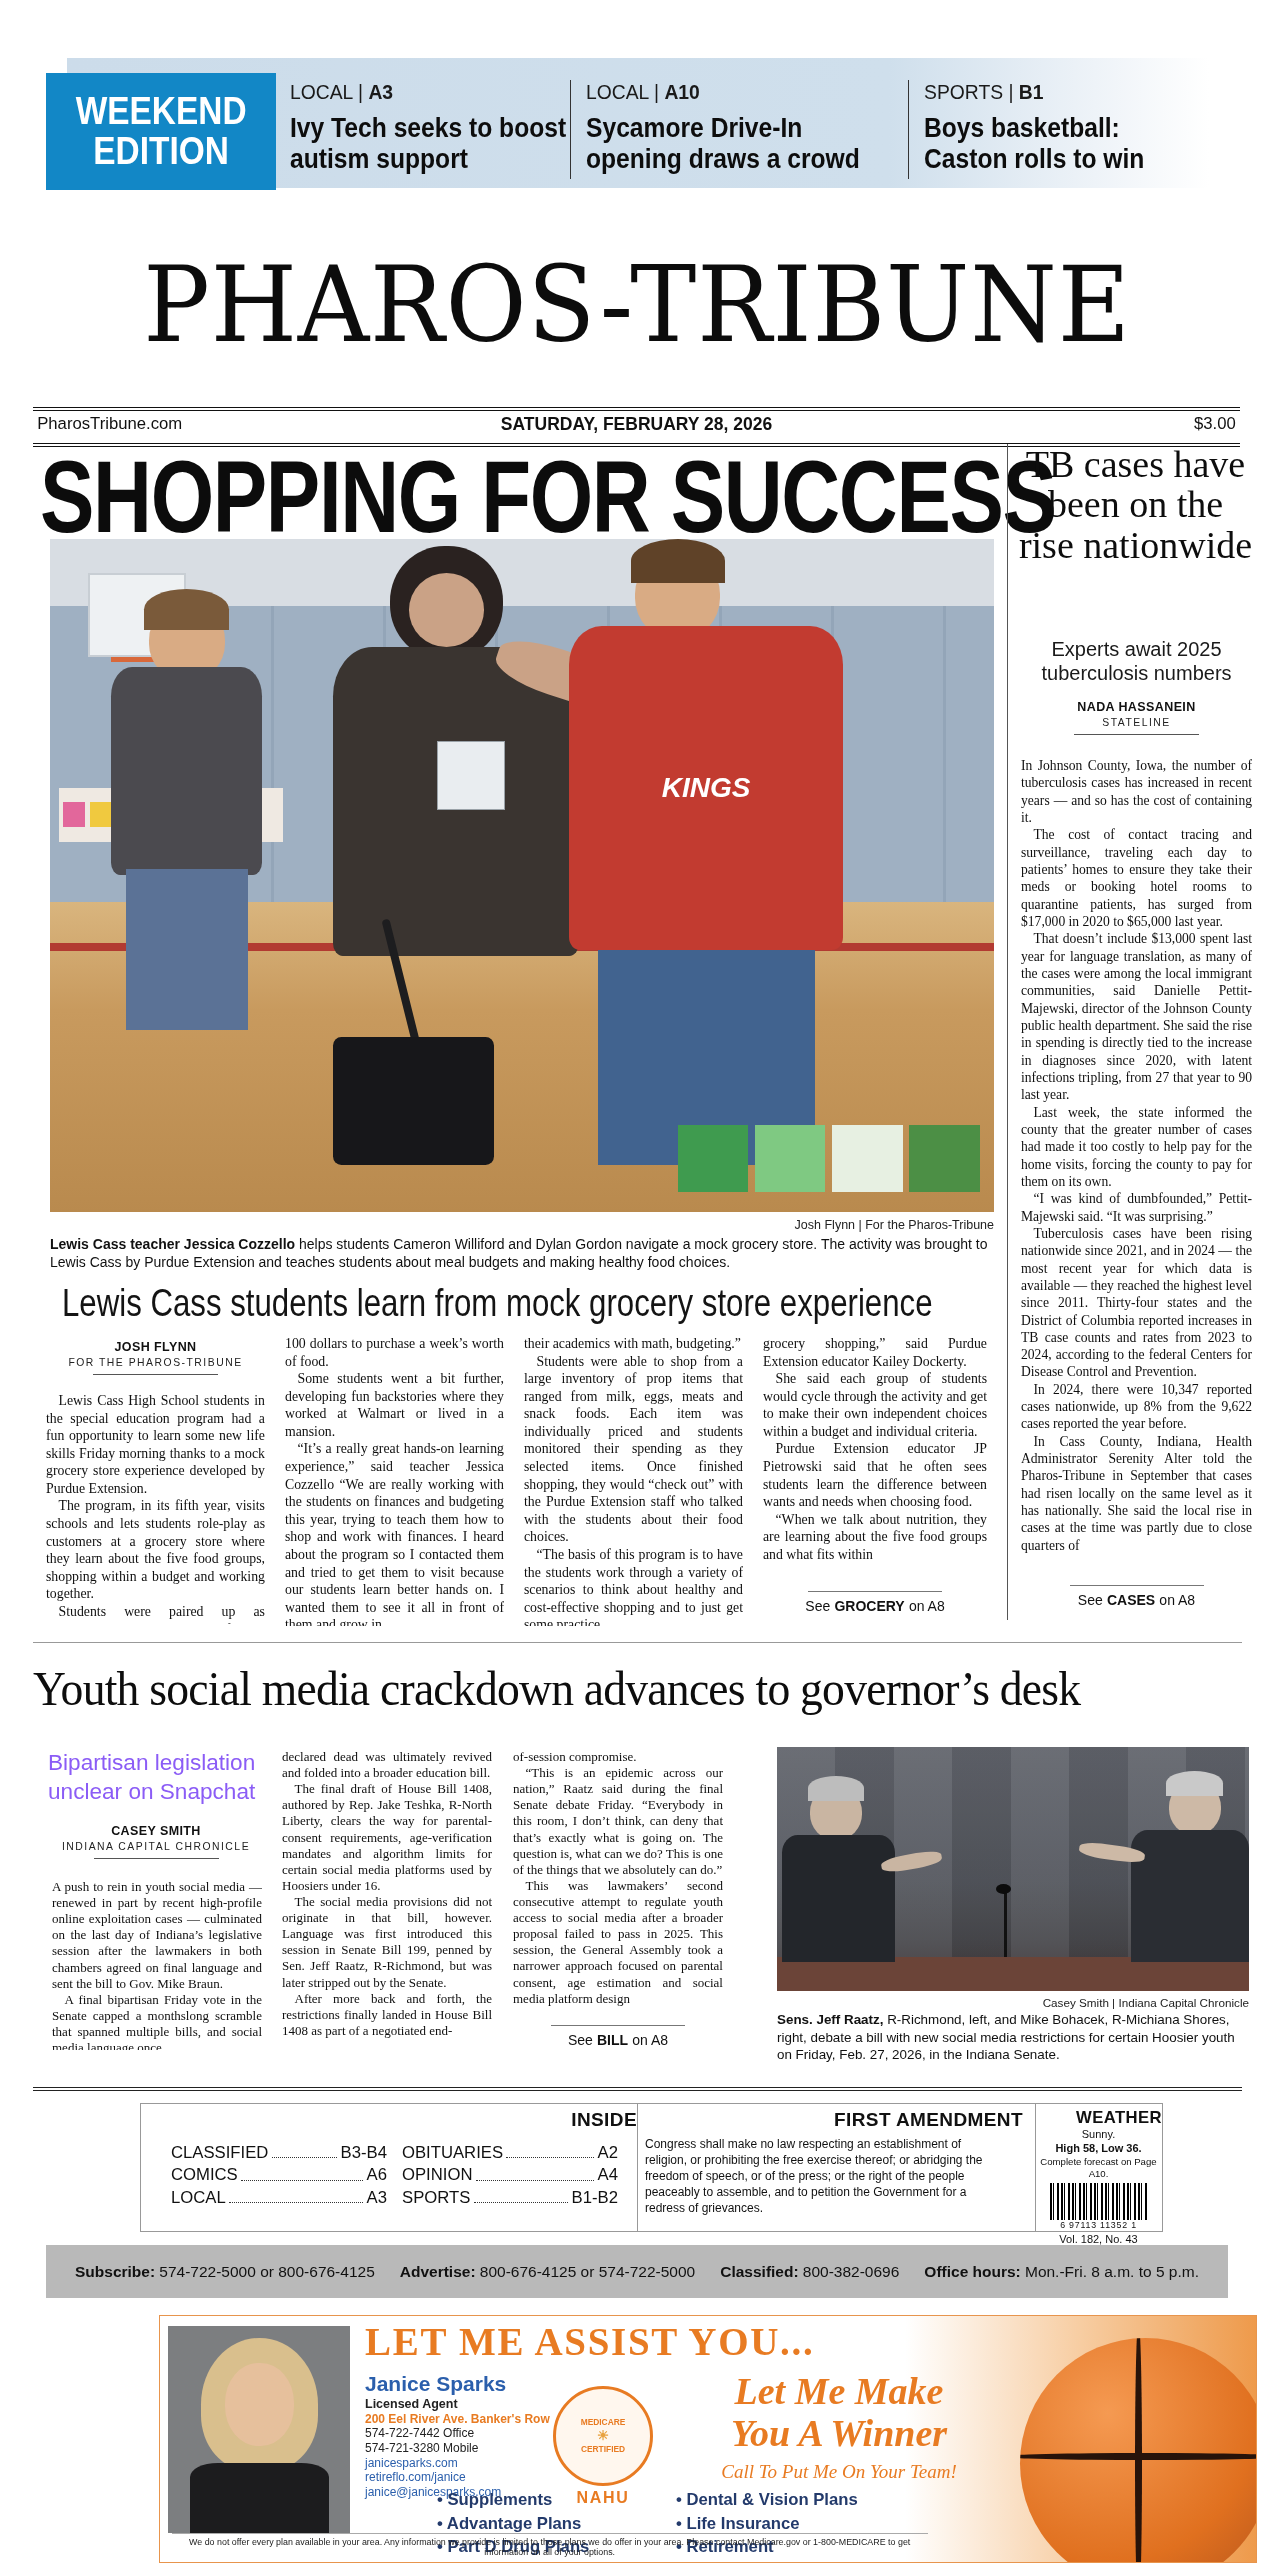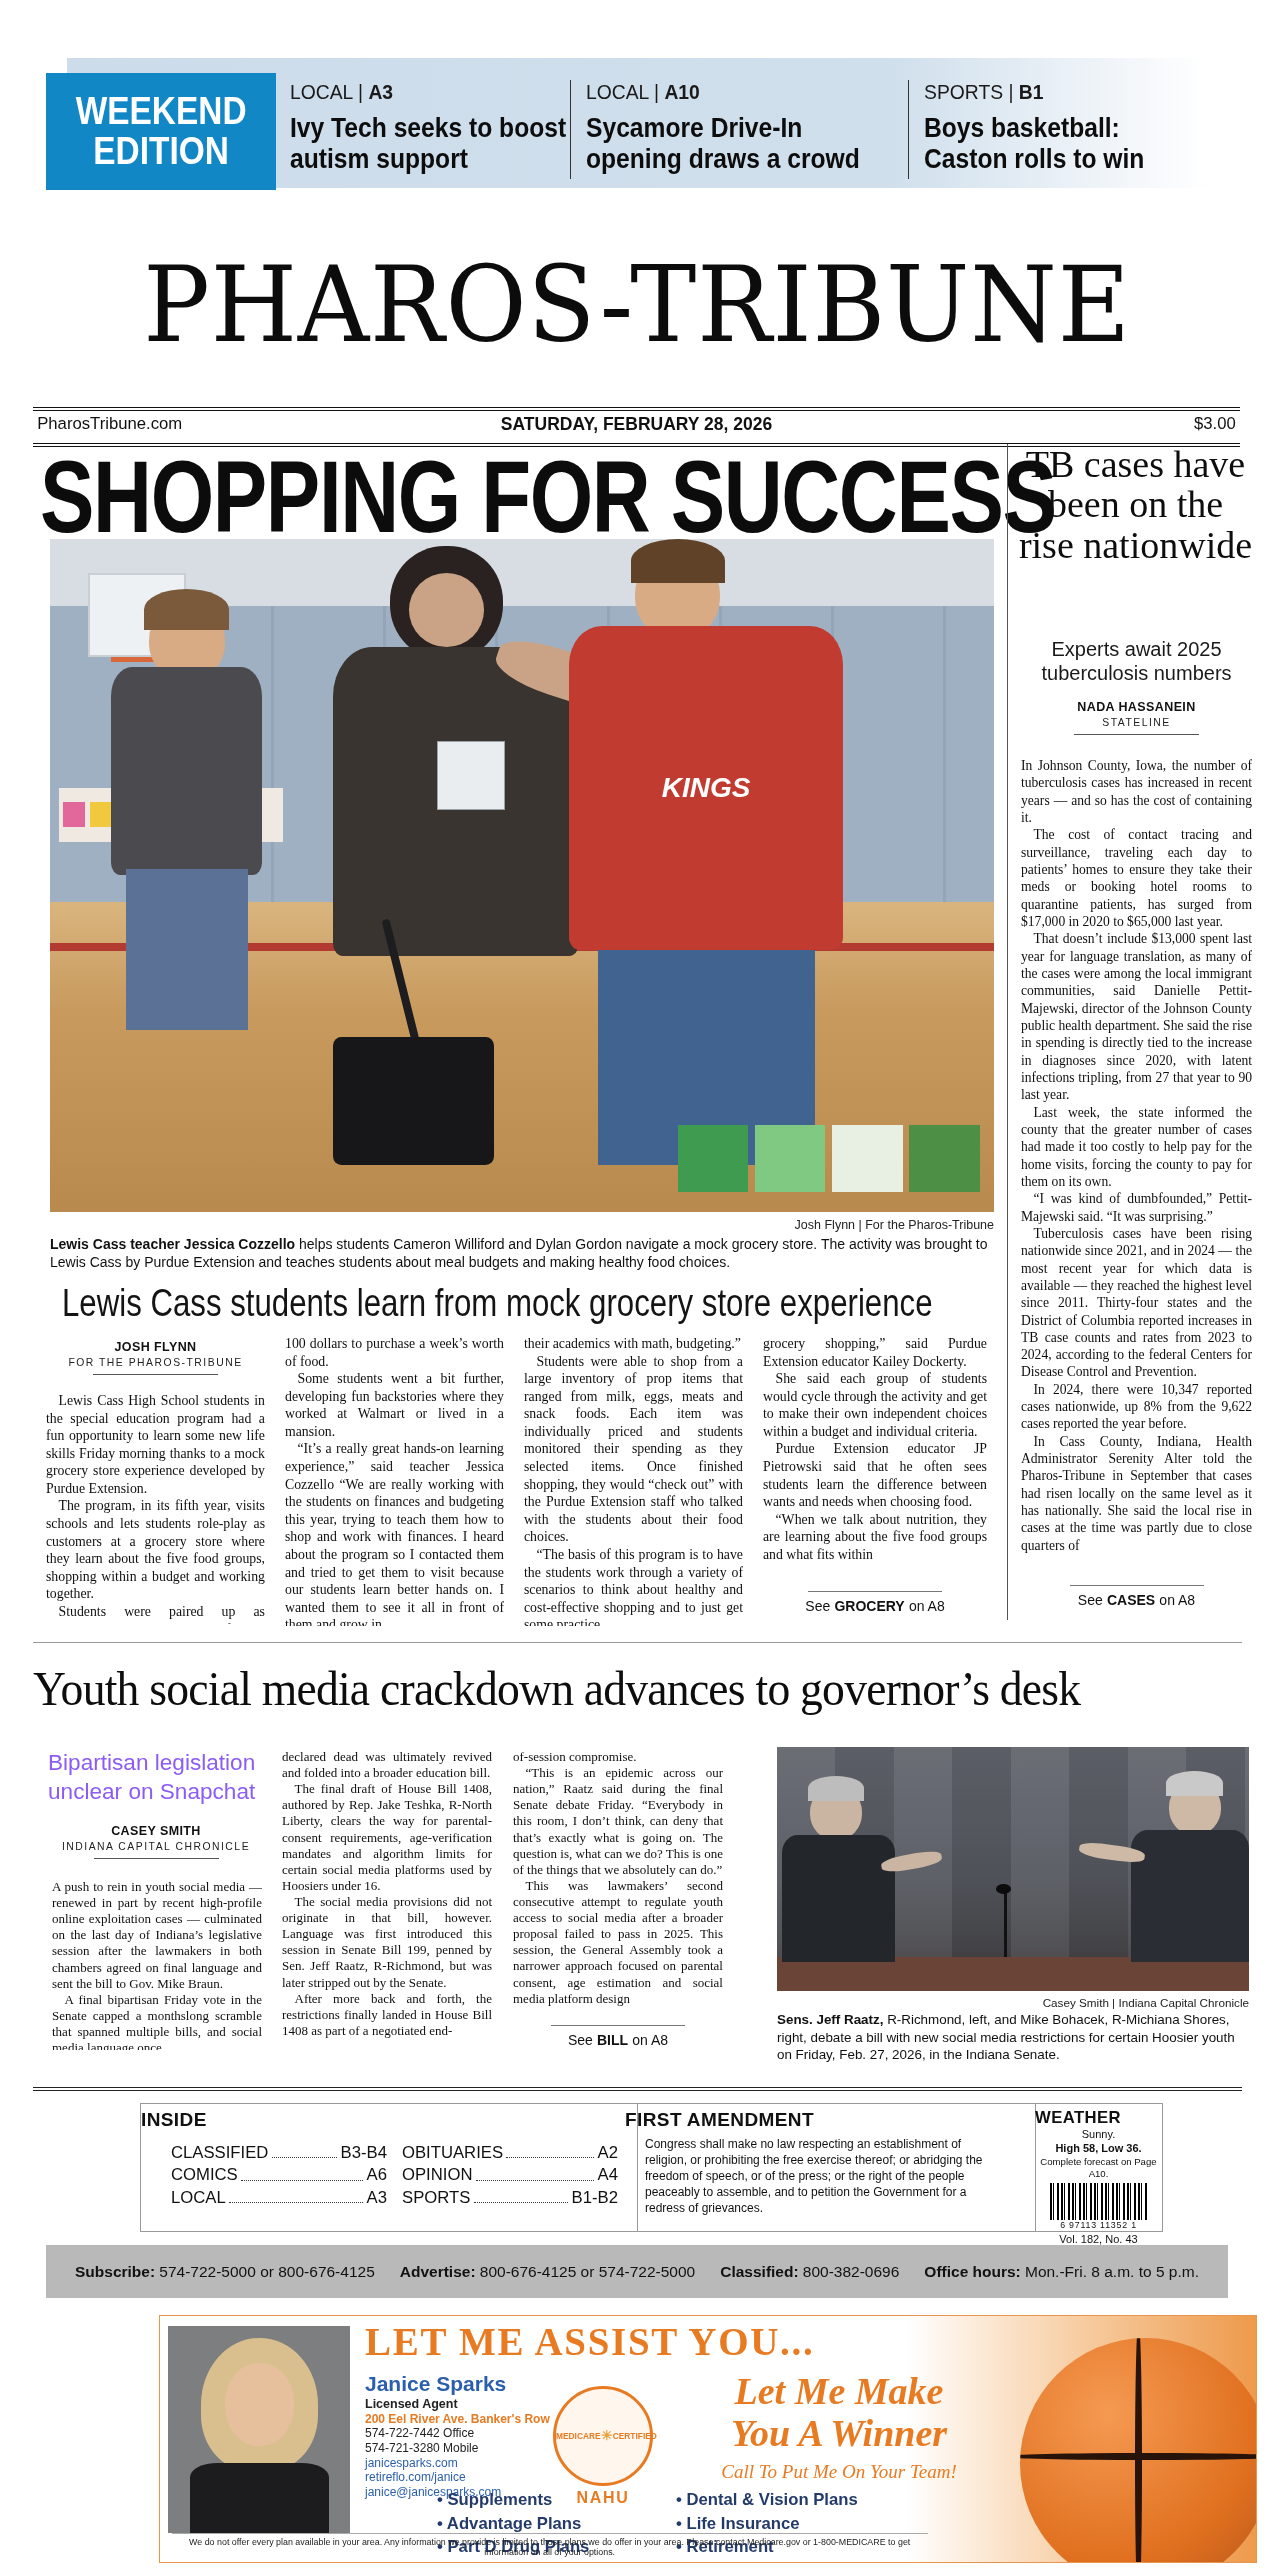--- a/index.html
+++ b/index.html
@@ -60,21 +60,21 @@
   .tb-deck{left:1021px;top:638px;width:231px;text-align:center;font-size:20px;line-height:1.18;color:#1a1a1a;}
   
   .bill-head{left:33px;top:1661px;font-family:"Liberation Serif",serif;font-size:48px;
     letter-spacing:-0.8px;color:#0d0d0d;}
   .bill-deck{left:48px;top:1749px;width:216px;text-align:left;font-size:22.6px;line-height:1.28;color:#8b5cf6;}
   .photo-senate{left:777px;top:1747px;width:472px;height:244px;overflow:hidden;
     background:linear-gradient(180deg,#63666e 0%,#55585f 55%,#4a4a4e 80%,#403437 100%);}
 
   
   .infobox{left:140px;top:2103px;width:1021px;height:127px;border:0.8px solid #999;}
-  .icell-title{font-weight:bold;font-size:19px;text-align:left;letter-spacing:0.4px;}
+  .icell-title{font-weight:bold;font-size:19px;text-align:right;letter-spacing:0.4px;}
   .toc-row{display:flex;align-items:flex-end;font-size:16.7px;line-height:1;height:22.6px;}
   .toc-row .dots{flex:1;border-bottom:1.7px dotted #333;margin:0 3.3px 3.3px;}
   .fa-text{font-size:12px;line-height:1.34;color:#111;}
   .wline{font-size:11px;line-height:1.25;text-align:center;}
   .barcode{height:37px;background:repeating-linear-gradient(90deg,#000 0 1.7px,#fff 1.7px 3.3px,#000 3.3px 4.2px,#fff 4.2px 6.7px,#000 6.7px 9.2px,#fff 9.2px 11px);}
   
   .contactbar{left:46px;top:2245px;width:1182px;height:53px;background:#b9b9b9;
     display:flex;align-items:center;justify-content:center;gap:25px;font-size:15.5px;color:#111;}
   .contactbar b{margin-right:4.2px;}
 
@@ -84,21 +84,21 @@
   .ad-headline{left:205px;top:3.3px;font-family:"Liberation Serif",serif;font-weight:bold;
     font-size:39px;color:#e87b22;letter-spacing:1.7px;}
   .adinfo{left:205px;top:55px;width:192px;line-height:1.22;}
   .adinfo .nm{color:#2b5fac;font-weight:bold;font-size:21px;}
   .adinfo .tt{font-weight:bold;font-size:12.5px;color:#222;}
   .adinfo .ad1{color:#e87b22;font-weight:bold;font-size:12px;}
   .adinfo .ph{font-size:12px;color:#222;}
   .adinfo .wb{font-size:12px;color:#2b5fac;}
   .badge{left:391px;top:70px;width:104px;text-align:center;}
   .badge .seal{width:94px;height:94px;margin:0 auto;border-radius:50%;border:3.3px solid #e87b22;
-    background:#fff7ee;display:flex;flex-direction:row;align-items:center;
+    background:#fff7ee;display:flex;flex-direction:column;align-items:center;justify-content:center;
     font-size:8.4px;font-weight:bold;color:#e87b22;line-height:1.25;}
   .badge .nahu{margin-top:3.3px;font-weight:bold;font-size:16px;color:#e87b22;letter-spacing:1.7px;}
   .slogans{left:516px;top:55px;width:326px;text-align:center;color:#e87b22;}
   .slogans .s1{font-family:"Liberation Serif",serif;font-style:italic;font-weight:bold;font-size:38px;line-height:1.1;}
   .slogans .s3{font-family:"Liberation Serif",serif;font-style:italic;font-size:19px;margin-top:6.7px;}
   .svc{font-weight:bold;font-size:16.7px;line-height:1.42;color:#233a6b;}
   .ad-disc{left:11.7px;bottom:5px;width:756px;border-top:0.8px solid #aaa;padding-top:3.3px;
     font-size:8.9px;color:#222;text-align:center;}
   .ball{right:-15px;top:22px;width:251px;height:251px;border-radius:50%;
     background:radial-gradient(circle at 35% 30%,#f59a52,#e0701f 62%,#b4541c);overflow:hidden;}

